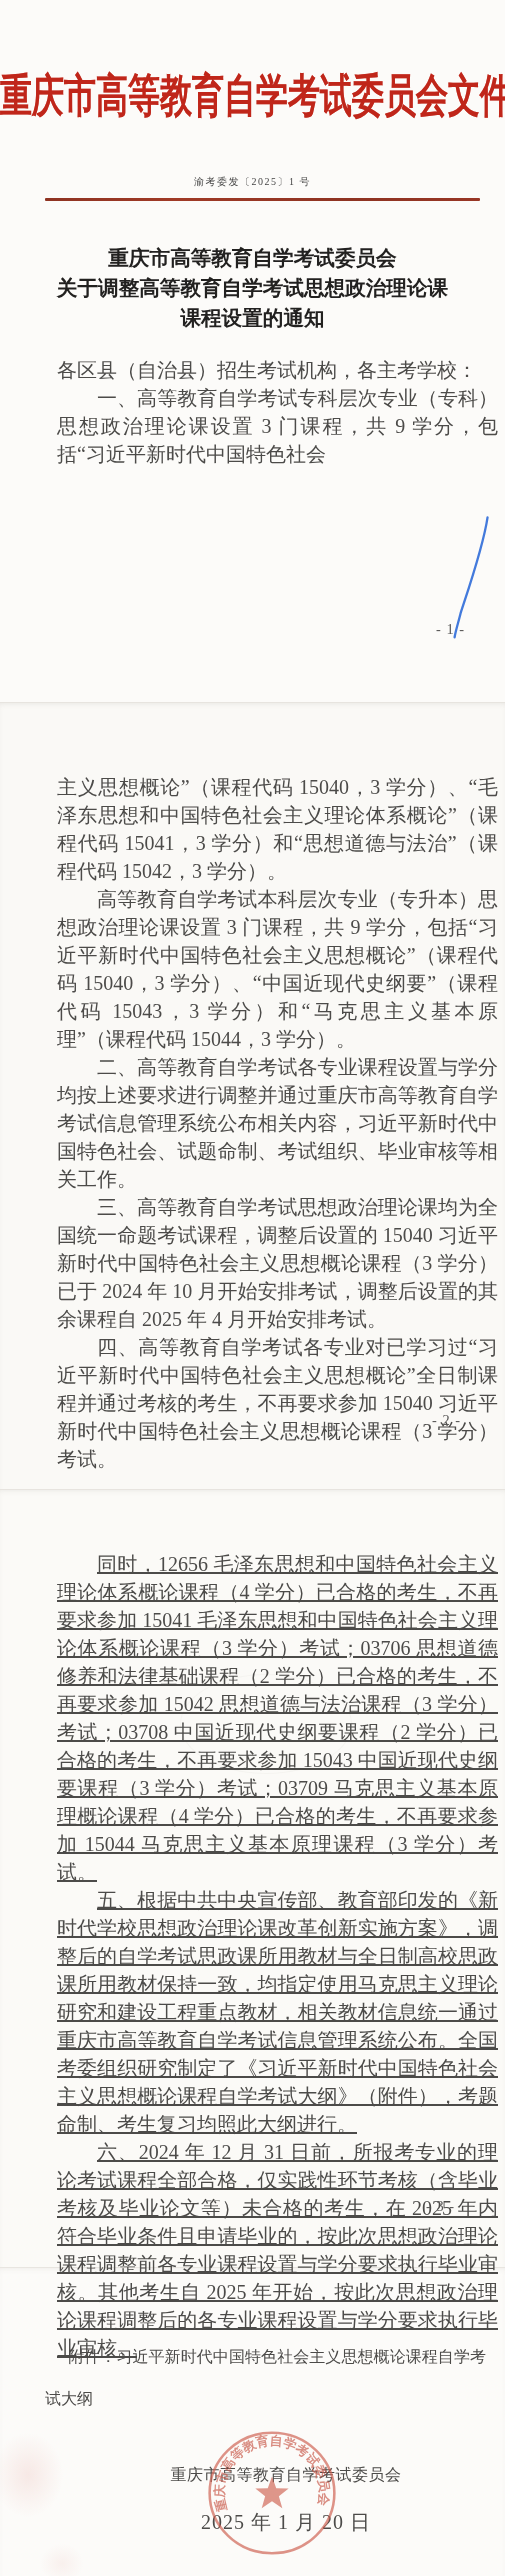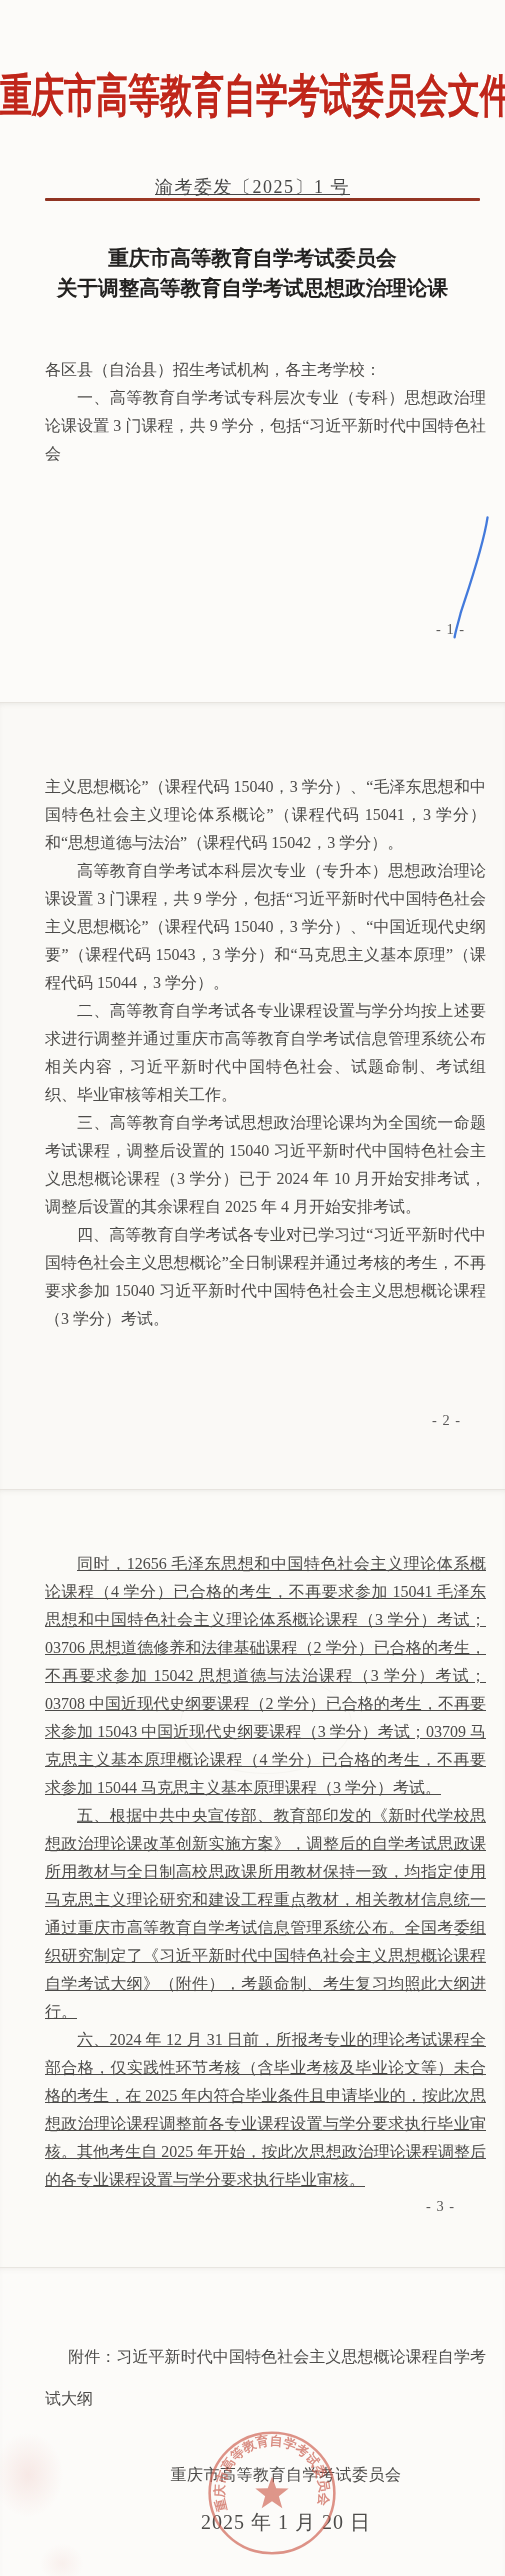--- a/index.html
+++ b/index.html
@@ -16,34 +16,34 @@
   #sheet4{top:2267px;height:425px;background:#fcfbf9;border-top:0.5px solid #e8e5e0;box-shadow:inset 0 3.1px 7.2px -4.1px rgba(90,85,75,.14);}
 
   .org-header{
     position:absolute;top:66px;left:0;width:505px;text-align:center;
     font-size:32px;font-weight:bold;color:#c0261a;letter-spacing:0px;
     transform:scaleY(1.42);transform-origin:50% 0;white-space:nowrap;
     text-shadow:0 0 0.5px rgba(192,38,26,.55);
   }
   .doc-number{
     position:absolute;top:175px;left:0;width:505px;text-align:center;
-    font-size:18px;color:#454545;letter-spacing:1.5px;text-decoration:underline;
+    font-size:10px;color:#454545;letter-spacing:1.5px;
   }
   .red-rule{
     position:absolute;top:198px;left:45px;width:435px;height:2.6px;
     background:linear-gradient(to right,#8e3322,#a03a26 30%,#8e3322 70%,#983625);
     border-radius:1px;
   }
   .doc-title{
     position:absolute;top:243px;left:0;width:505px;text-align:center;
     font-size:20.6px;line-height:30px;font-weight:bold;color:#222120;
   }
   .body-text{
-    position:absolute;left:45px;width:441px;
-    font-size:16px;line-height:28px;color:#4c4b49;text-align:justify;
+    position:absolute;left:57px;width:441px;
+    font-size:20px;line-height:28px;color:#4c4b49;text-align:justify;
   }
   .body-text p{margin:0;padding:0;}
   .body-text p.indent{text-indent:2em;}
   #page1-text{top:356px;}
   #page2-text{top:773px;}
   #page3-text{top:1550px;text-decoration:underline;}
   .page-number{
     position:absolute;width:57px;text-align:center;
     font-size:14.4px;color:#585756;letter-spacing:1px;
   }
@@ -90,20 +90,21 @@
 <div class="pink-smudge"></div>
 <div class="pink-smudge2"></div>
 
 <div class="org-header">重庆市高等教育自学考试委员会文件</div>
 <div class="doc-number">渝考委发〔2025〕1 号</div>
 <div class="red-rule"></div>
 
 <div class="doc-title">
   <div>重庆市高等教育自学考试委员会</div>
   <div>关于调整高等教育自学考试思想政治理论课</div>
+  <div>课程设置的通知</div>
 </div>
 
 <div class="body-text" id="page1-text">
   <p>各区县（自治县）招生考试机构，各主考学校：</p>
   <p class="indent">一、高等教育自学考试专科层次专业（专科）思想政治理论课设置 3 门课程，共 9 学分，包括“习近平新时代中国特色社会</p>
 </div>
 <div class="page-number" id="pn1">- 1 -</div>
 
 <svg class="pen-svg" viewBox="0 0 110 270" xmlns="http://www.w3.org/2000/svg">
   <path d="M 92,20 C 84,75 58,150 40,205 C 36,222 30,240 28,253" fill="none" stroke="#2f6cd8" stroke-width="4.5" stroke-linecap="round" opacity="0.9"></path>

